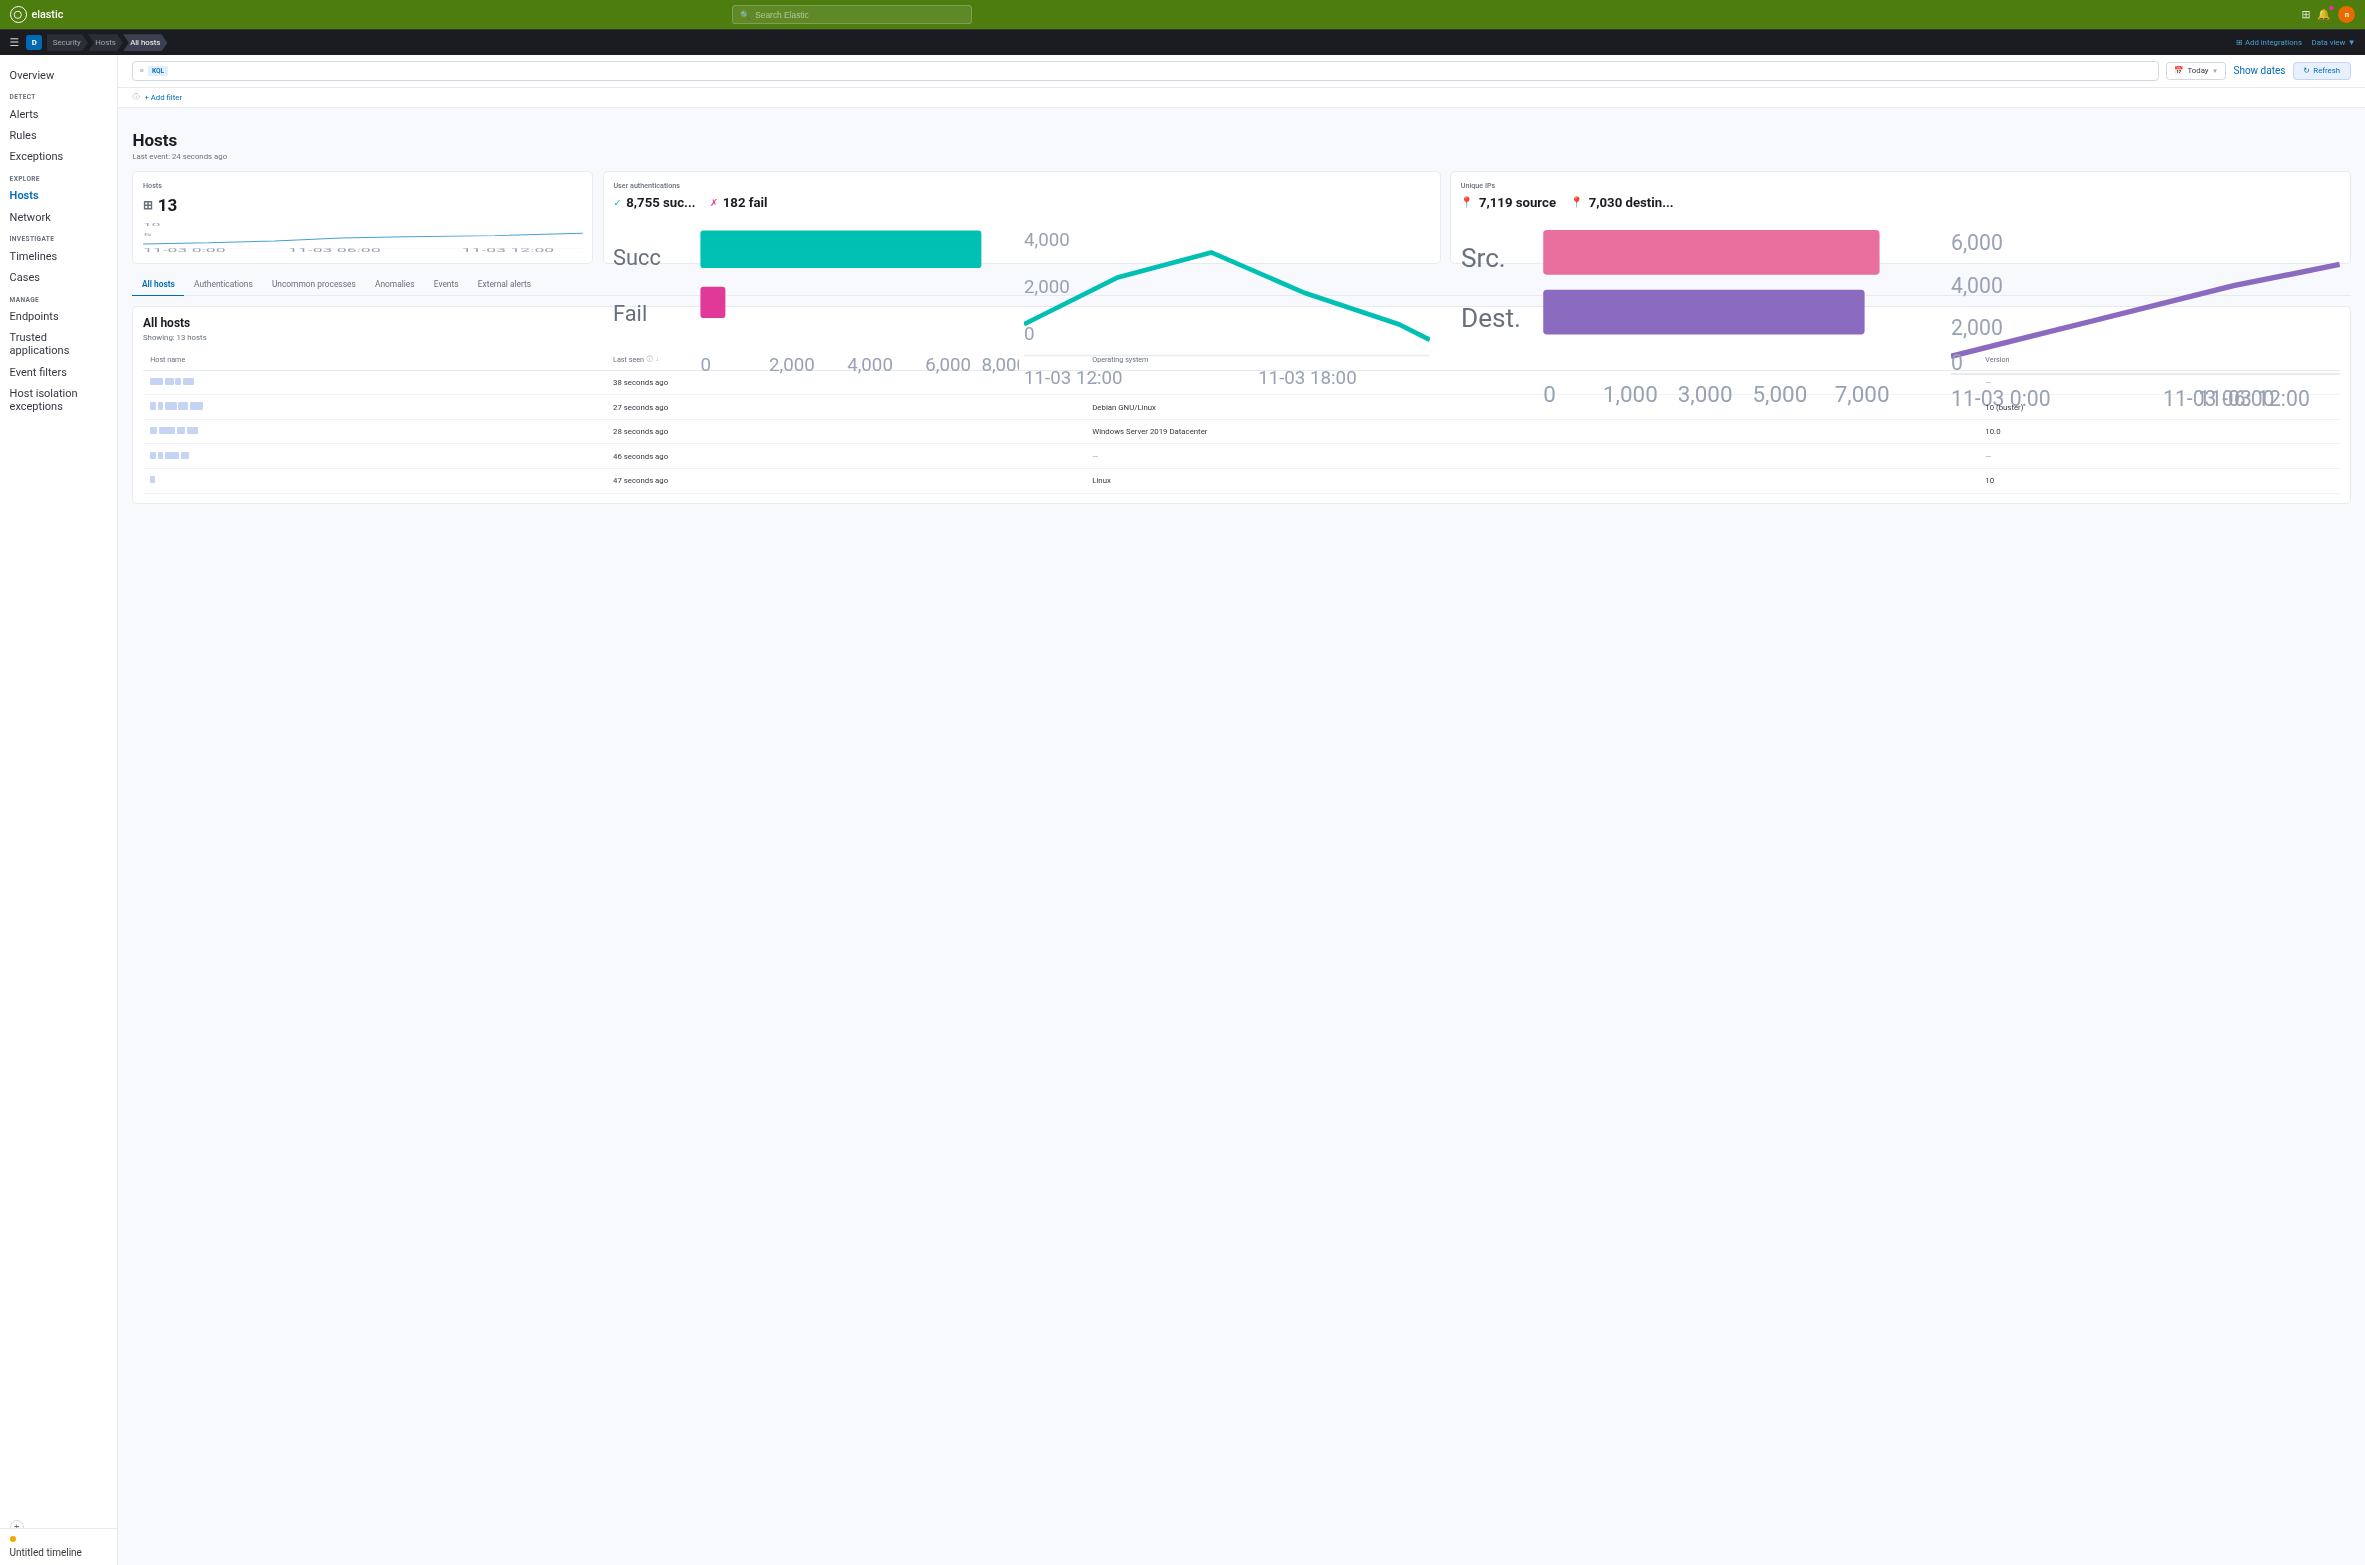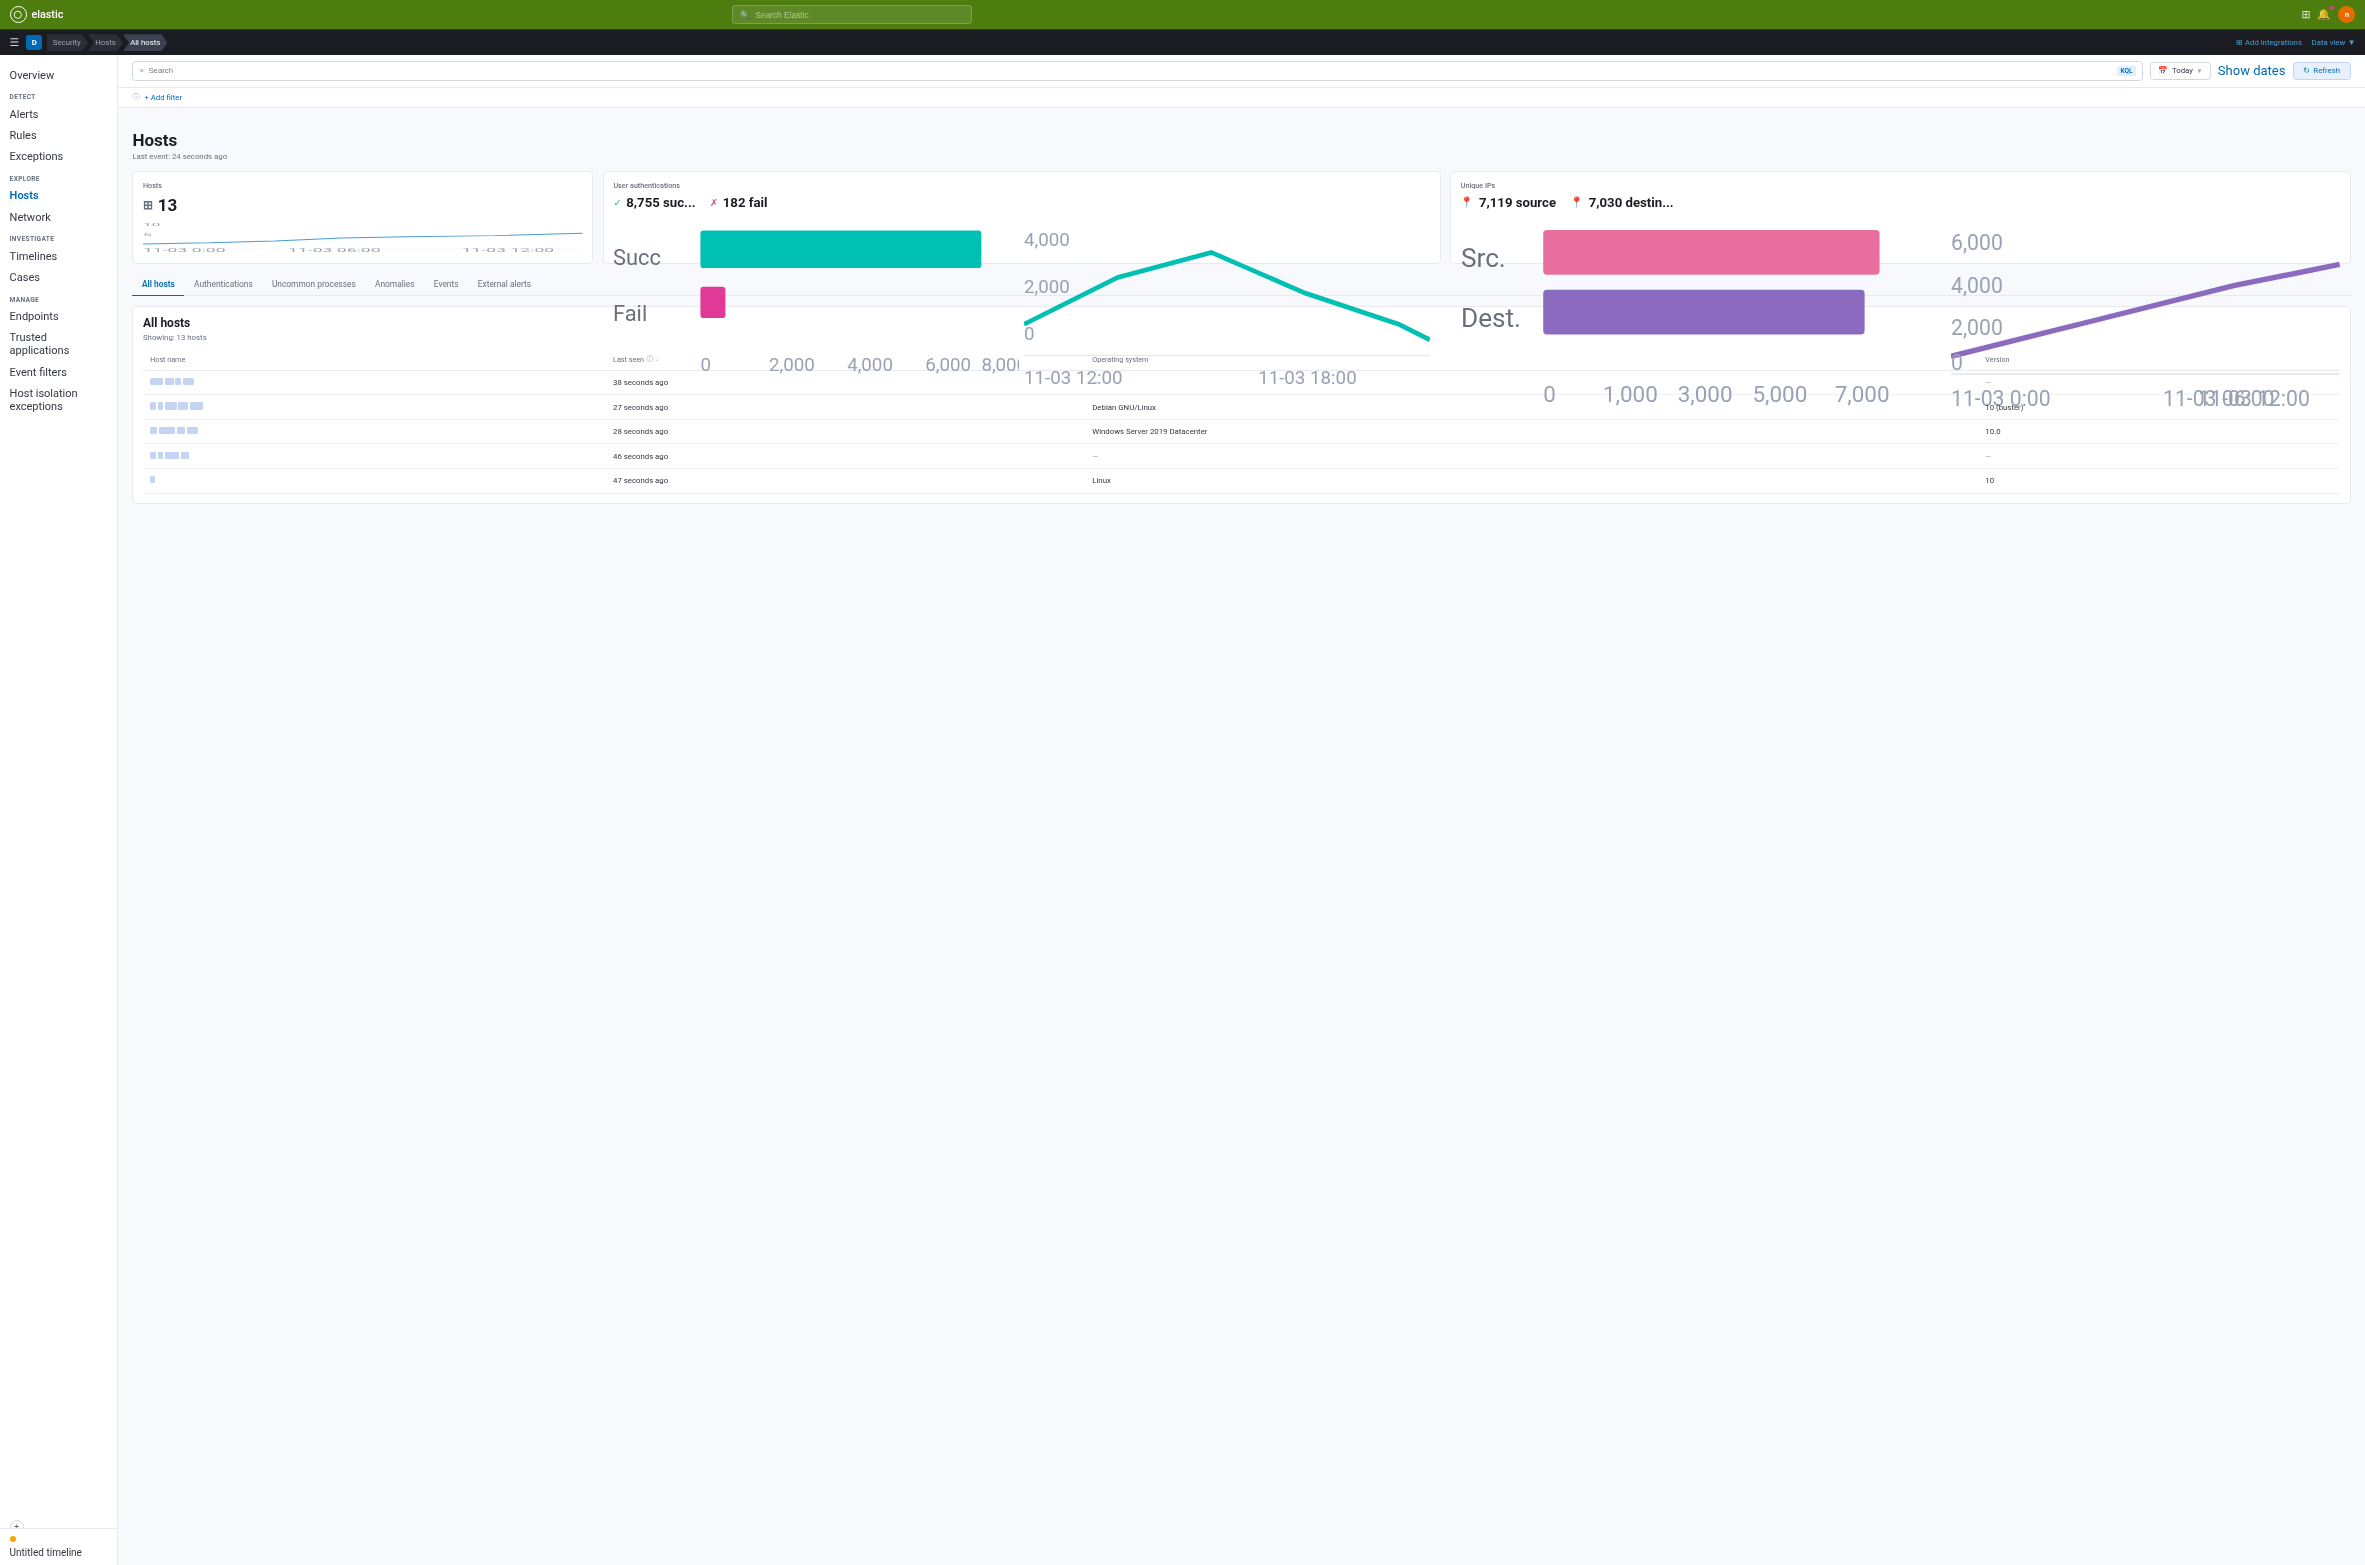--- a/index.html
+++ b/index.html
@@ -125,21 +125,21 @@
       min-width: 180px;
     }
     .search-query-wrap input { border: none; outline: none; flex: 1; font-size: 7.8px; color: #343741; }
     .kql-badge { background: #e0f0ff; color: #006bb4; padding: 1.2px 3.6px; border-radius: 1.8px; font-size: 6.6px; font-weight: 600; cursor: pointer; }
     .date-btn {
       display: flex; align-items: center; gap: 3.6px;
       border: 0.6px solid #d3d7df; border-radius: 3.6px;
       padding: 3.6px 7.2px; background: white; cursor: pointer;
       font-size: 7.8px; color: #343741;
     }
-    .show-dates-btn { color: #006bb4; font-size: 13px; cursor: pointer; }
+    .show-dates-btn { color: #006bb4; font-size: 10px; cursor: pointer; }
     .refresh-btn {
       background: #e8f0fe;
       border: 0.6px solid #c5d4f5;
       border-radius: 3.6px;
       padding: 3.6px 9.6px;
       color: #006bb4;
       font-size: 7.8px;
       cursor: pointer;
       display: flex; align-items: center; gap: 3.6px;
     }
@@ -271,21 +271,20 @@
         <span>Untitled timeline</span>
       </div>
     </div>
   </aside>
 
   <main class="content">
 
     <div class="filter-bar">
       <div class="search-query-wrap">
         <span style="color:#98a2b3; font-size:7.2px;">≡</span>
-        <input type="text" placeholder="Search" style="">
         <span class="kql-badge">KQL</span>
       </div>
       <div class="date-btn">
         <span>📅</span>
         <span>Today</span>
         <span style="font-size:6px; color:#98a2b3;">▼</span>
       </div>
       <span class="show-dates-btn">Show dates</span>
       <div class="refresh-btn">
         <span>↻</span>

